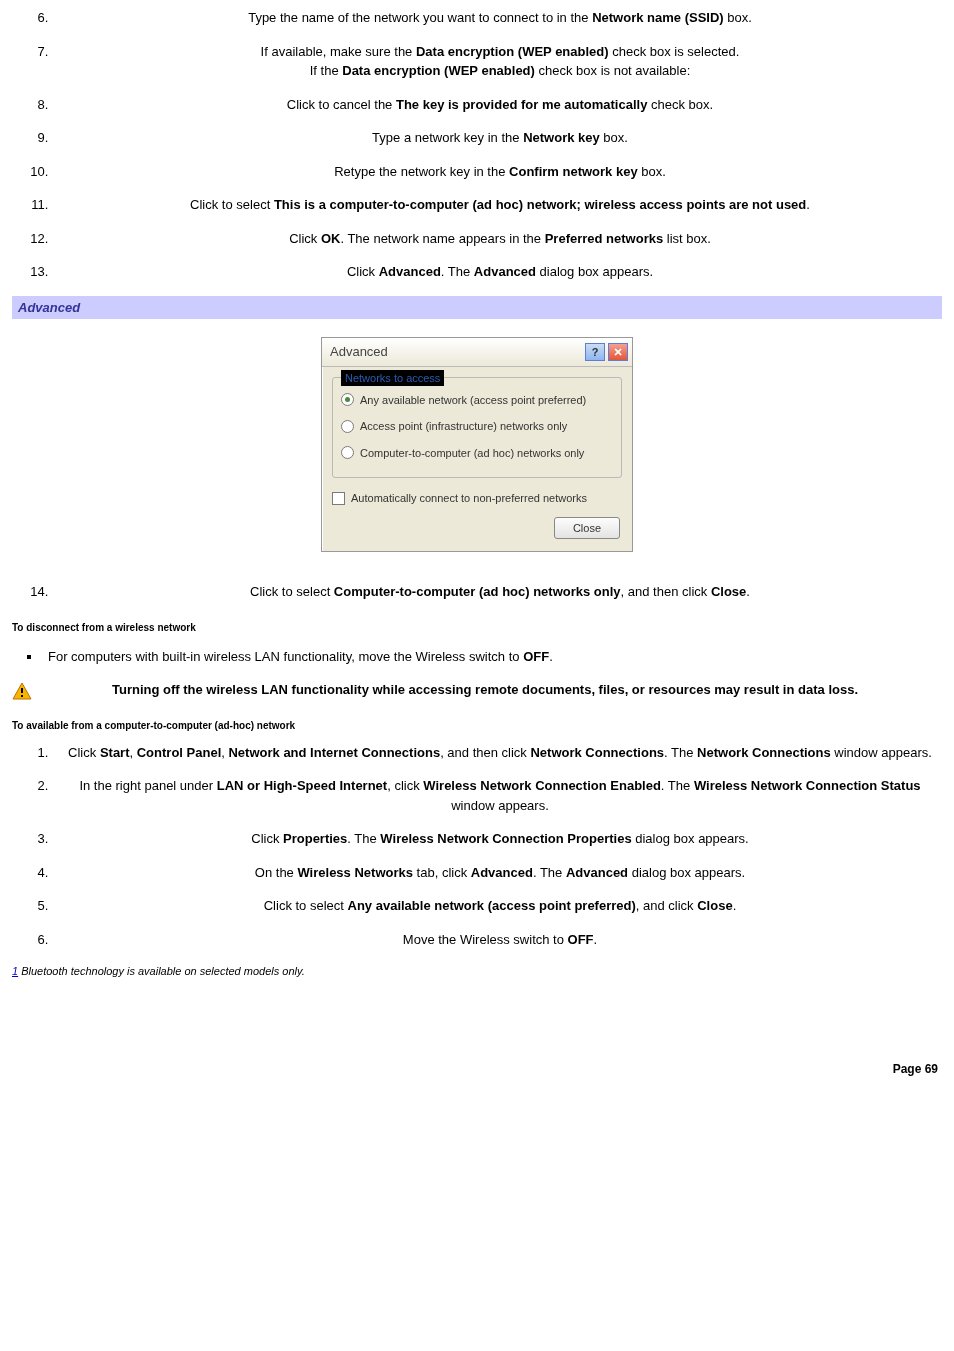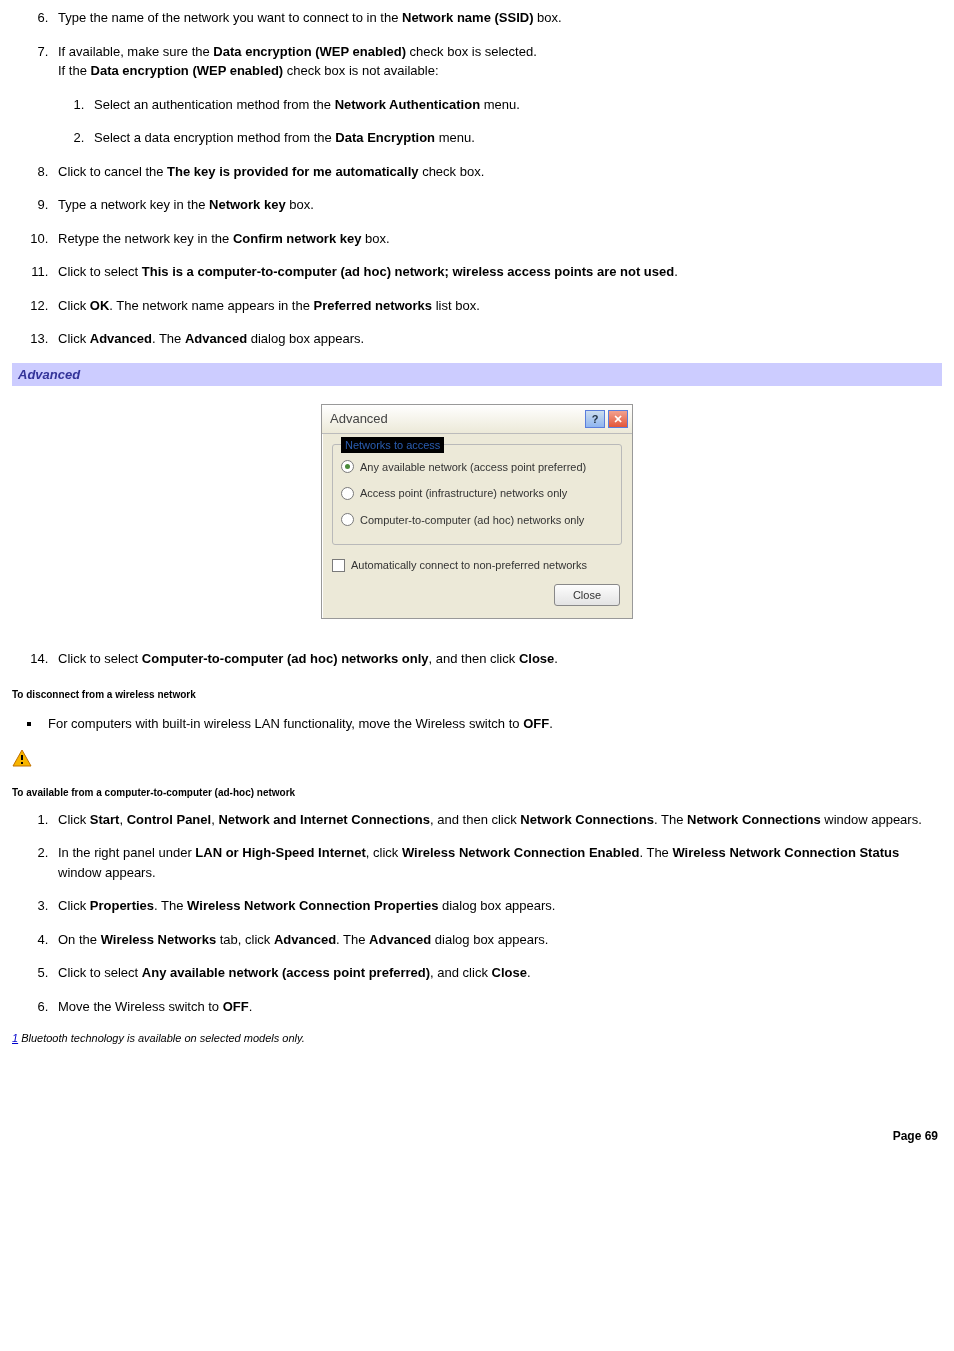--- a/index.html
+++ b/index.html
@@ -9,20 +9,21 @@
     margin: 0;
     padding: 8px 12px;
     width: 954px;
     box-sizing: border-box;
     line-height: 1.5;
   }
   ol.main-list {
     list-style: decimal;
     padding-left: 40px;
     margin: 0;
+    text-align: center;
   }
   ol.main-list > li {
     margin-bottom: 14px;
     padding-left: 6px;
   }
   ol.sub-list {
     list-style: decimal;
     padding-left: 30px;
     margin-top: 14px;
   }
@@ -162,28 +163,20 @@
 </head>
 <body>
 
 <ol class="main-list" start="6">
   <li>
     <span>Type the name of the network you want to connect to in the </span><b>Network name (SSID)</b><span> box.</span>
   </li>
   <li>
     <span>If available, make sure the </span><b>Data encryption (WEP enabled)</b><span> check box is selected.</span><br>
     <span>If the </span><b>Data encryption (WEP enabled)</b><span> check box is not available:</span>
-    <ol class="sub-list">
-      <li>
-        <span>Select an authentication method from the </span><b>Network Authentication</b><span> menu.</span>
-      </li>
-      <li>
-        <span>Select a data encryption method from the </span><b>Data Encryption</b><span> menu.</span>
-      </li>
-    </ol>
   </li>
   <li>
     <span>Click to cancel the </span><b>The key is provided for me automatically</b><span> check box.</span>
   </li>
   <li>
     <span>Type a network key in the </span><b>Network key</b><span> box.</span>
   </li>
   <li>
     <span>Retype the network key in the </span><b>Confirm network key</b><span> box.</span>
   </li>
@@ -246,21 +239,21 @@
   </li>
 </ul>
 
 <div class="warn-block">
   <span class="warn-icon">
     <svg width="20" height="18" viewBox="0 0 20 18">
       <polygon points="10,1 19,17 1,17" fill="#f7b500" stroke="#c07000" stroke-width="1"></polygon>
       <rect x="9" y="6" width="2" height="5" fill="#000"></rect>
       <rect x="9" y="13" width="2" height="2" fill="#000"></rect>
     </svg>
-  </span>
+  </span><b>Turning off the wireless LAN functionality while accessing remote documents, files, or resources may result in data loss.</b>
 </div>
 
 <div class="heading-sub">To available from a computer-to-computer (ad-hoc) network</div>
 
 <ol class="main-list">
   <li>
     <span>Click </span><b>Start</b><span>, </span><b>Control Panel</b><span>, </span><b>Network and Internet Connections</b><span>, and then click </span><b>Network Connections</b><span>. The </span><b>Network Connections</b><span> window appears.</span>
   </li>
   <li>
     <span>In the right panel under </span><b>LAN or High-Speed Internet</b><span>, click </span><b>Wireless Network Connection Enabled</b><span>. The </span><b>Wireless Network Connection Status</b><span> window appears.</span>

